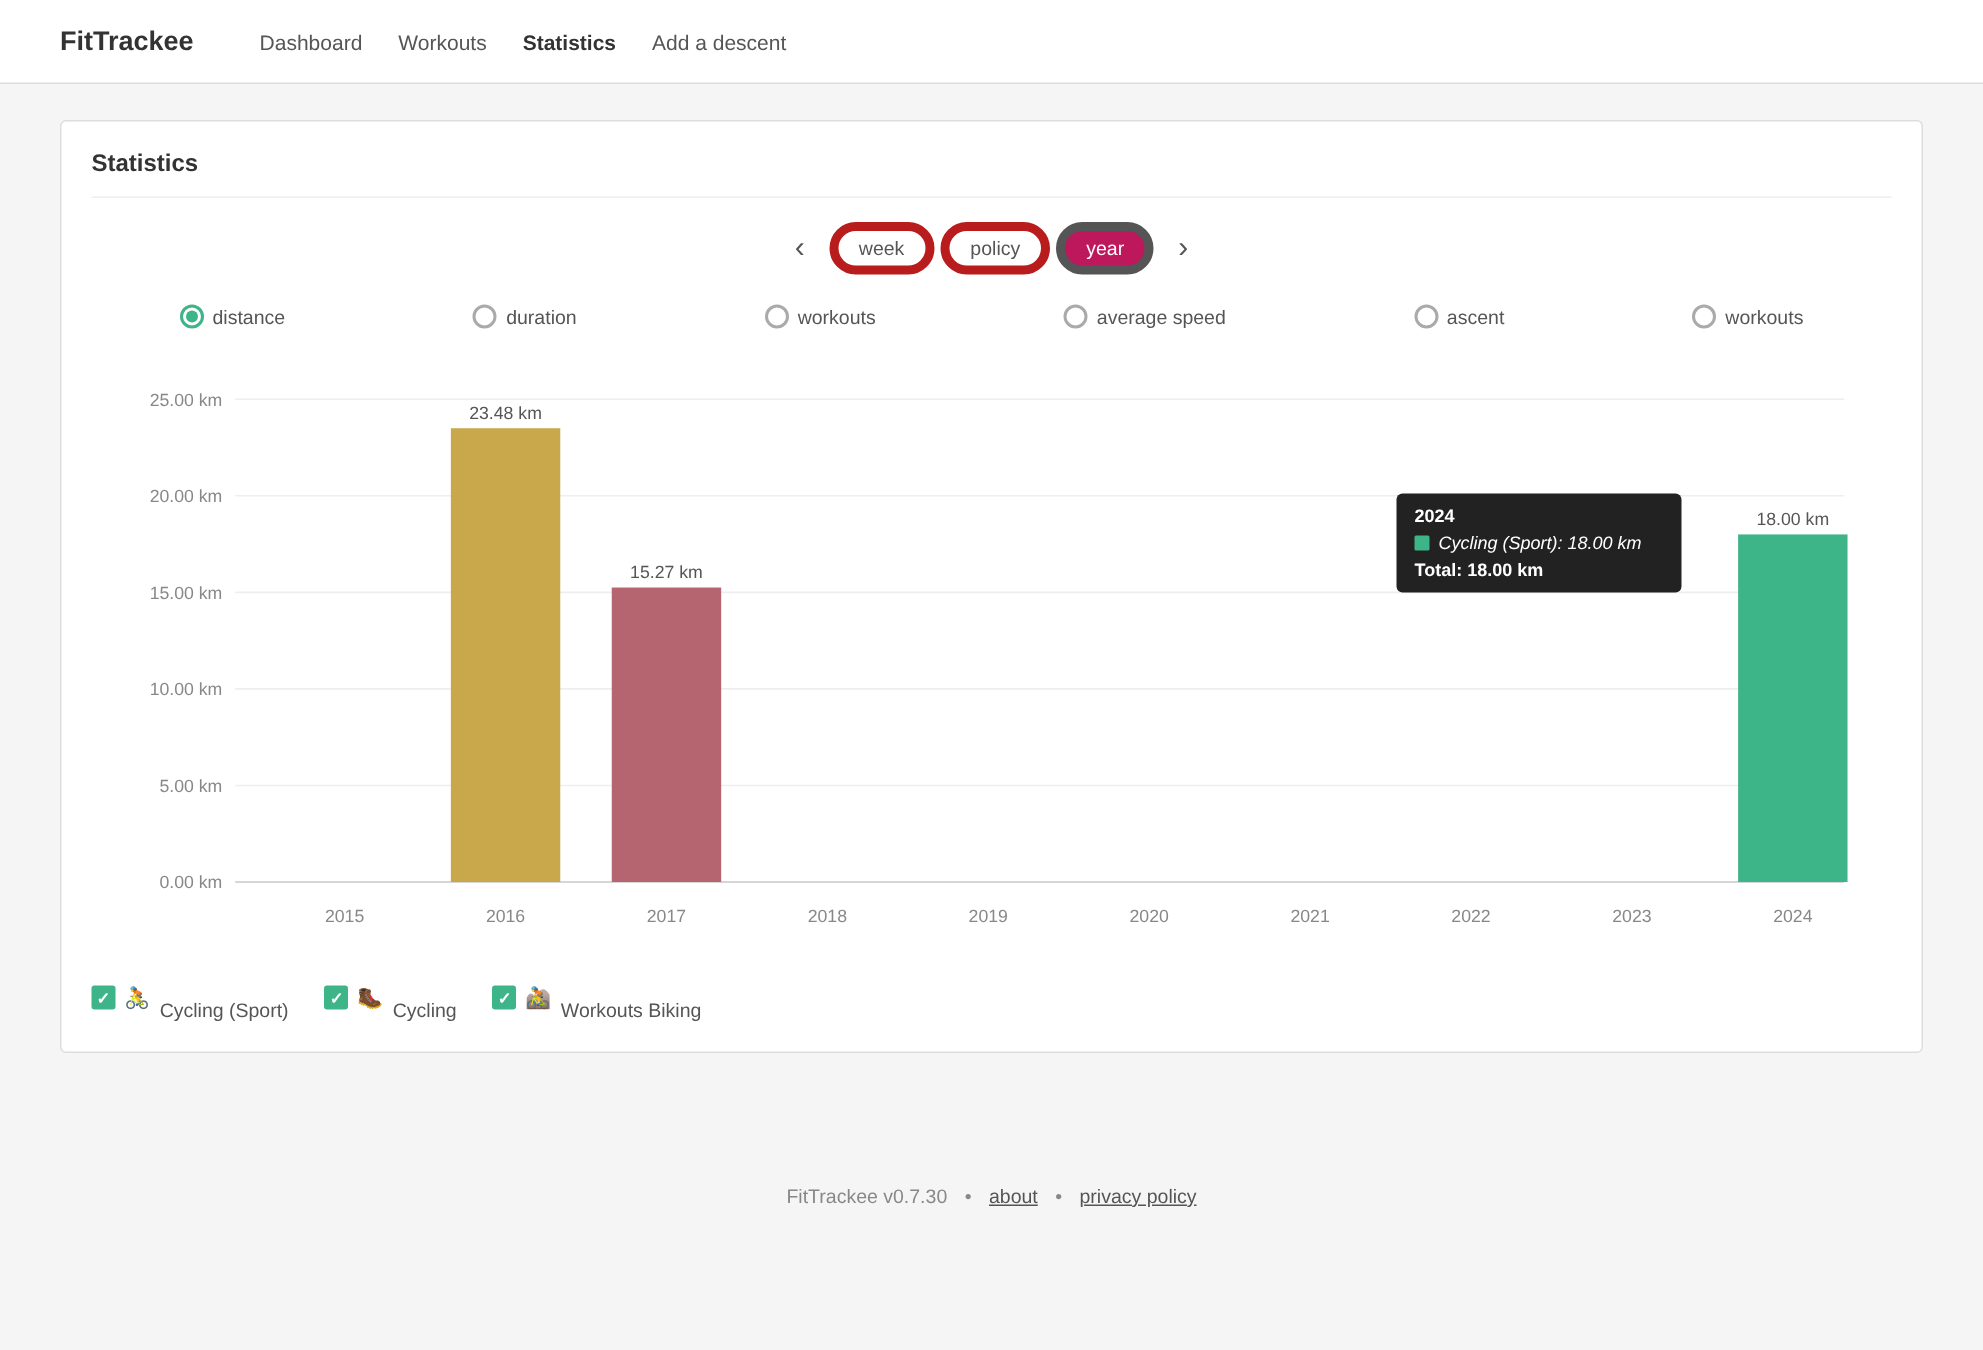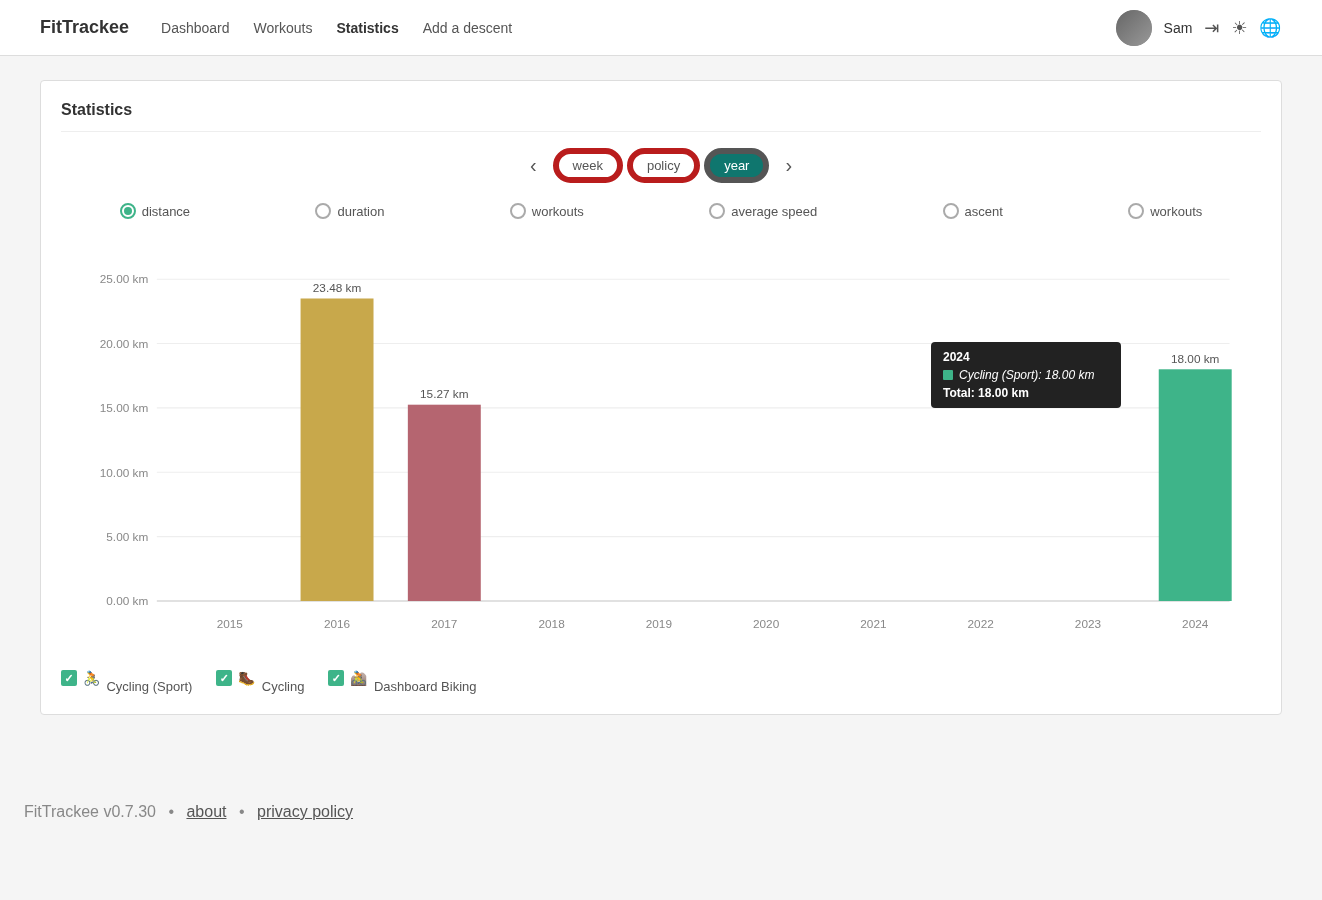--- a/index.html
+++ b/index.html
@@ -1,45 +1,45 @@
 <!DOCTYPE html>
 <html><head>
   <meta charset="utf-8">
   <style>
     * { box-sizing: border-box; margin: 0; padding: 0; }
     body { font-family: -apple-system, BlinkMacSystemFont, 'Segoe UI', sans-serif; background: #f5f5f5; color: #333; font-size: 14px; }
 
     
     .navbar { background: #fff; border-bottom: 1px solid #ddd; padding: 0 40px; display: flex; align-items: center; height: 56px; }
     .navbar-brand { font-weight: 700; font-size: 18px; color: #333; margin-right: 32px; text-decoration: none; }
-    .navbar-links { display: flex; gap: 24px; flex: 1; }
+    .navbar-links { display: flex; gap: 24px; flex: 1; margin-left: 12px; }
     .navbar-links a { text-decoration: none; color: #555; font-size: 14px; }
     .navbar-links a.active { font-weight: 700; color: #333; }
     .navbar-right { display: flex; align-items: center; gap: 12px; }
     .avatar { width: 36px; height: 36px; border-radius: 50%; background: #888; overflow: hidden; display: flex; align-items: center; justify-content: center; }
     .avatar-img { width: 36px; height: 36px; border-radius: 50%; background: linear-gradient(135deg, #666, #999); }
     .username { font-size: 14px; color: #333; }
     .nav-icon { font-size: 18px; color: #555; cursor: pointer; }
 
     
     .main-content { padding: 24px 40px; }
 
     
     .card { background: #fff; border: 1px solid #ddd; border-radius: 4px; padding: 20px; }
     .card-title { font-size: 16px; font-weight: 600; margin-bottom: 16px; padding-bottom: 12px; border-bottom: 1px solid #eee; }
 
     
     .period-controls { display: flex; align-items: center; justify-content: center; gap: 8px; margin-bottom: 20px; position: relative; }
     .period-nav { background: none; border: none; font-size: 20px; cursor: pointer; color: #555; padding: 4px 8px; }
     .period-buttons { display: flex; gap: 4px; }
     .period-btn { padding: 4px 14px; border: 6px solid #b91c1c; border-radius: 20px; background: none; cursor: pointer; font-size: 13px; color: #555; }
-    .period-btn.active { background: #0f766e; color: #fff; border-color: #555; }
-
-    
-    .metric-selector { display: flex; align-items: center; justify-content: space-around; margin-bottom: 28px; flex-wrap: wrap; gap: 8px; }
+    .period-btn.active { background: #be185d; color: #fff; border-color: #555; }
+
+    
+    .metric-selector { display: flex; align-items: center; justify-content: space-around; margin-bottom: 15px; flex-wrap: wrap; gap: 8px; }
     .metric-option { display: flex; align-items: center; gap: 6px; cursor: pointer; font-size: 13px; color: #555; }
     .radio-circle { width: 16px; height: 16px; border-radius: 50%; border: 2px solid #aaa; display: flex; align-items: center; justify-content: center; flex-shrink: 0; }
     .radio-circle.checked { border-color: #3eb489; }
     .radio-circle.checked::after { content: ''; width: 8px; height: 8px; border-radius: 50%; background: #3eb489; }
 
     
     .chart-area { position: relative; margin: 0 10px; }
     .chart-svg { width: 100%; overflow: visible; }
 
     
@@ -51,50 +51,41 @@
 
     
     .chart-legend { display: flex; gap: 24px; margin-top: 16px; flex-wrap: wrap; }
     .legend-item { display: flex; align-items: center; gap: 6px; font-size: 13px; cursor: pointer; }
     .legend-checkbox { width: 16px; height: 16px; border-radius: 2px; background: #3eb489; display: flex; align-items: center; justify-content: center; flex-shrink: 0; }
     .legend-checkbox::after { content: '✓'; color: #fff; font-size: 11px; font-weight: 700; }
     .legend-icon { font-size: 14px; }
     .legend-label { color: #555; margin-top: 16px; }
 
     
-    .footer { text-align: left; padding: 24px; font-size: 16px; color: #888; margin-top: 40px; }
+    .footer { text-align: center; padding: 24px; font-size: 13px; color: #888; margin-top: 40px; }
     .footer a { color: #555; }
     .footer-sep { margin: 0 8px; }
 
     
     .y-label { fill: #888; font-size: 11px; }
     .x-label { fill: #888; font-size: 11px; }
     .bar-label { fill: #555; font-size: 11px; }
     .grid-line { stroke: #eee; stroke-width: 1; }
     .axis-line { stroke: #ccc; stroke-width: 1; }
   </style>
 </head>
 <body>
 
 <nav class="navbar">
   <a class="navbar-brand">FitTrackee</a>
   <div class="navbar-links">
     <a href="#">Dashboard</a>
     <a href="#">Workouts</a>
     <a class="active" href="#">Statistics</a>
     <a href="#">Add a descent</a>
-  </div>
-  <div class="navbar-right">
-    <div class="avatar">
-      <div class="avatar-img"></div>
-    </div>
-    <span class="username">Sam</span>
-    <span class="nav-icon" title="Logout">⇥</span>
-    <span class="nav-icon" title="Toggle theme">☀</span>
-    <span class="nav-icon" title="Language">🌐</span>
   </div>
 </nav>
 
 <div class="main-content">
   <div class="card">
     <div class="card-title">Statistics</div>
 
     <div class="period-controls">
       <button class="period-nav">‹</button>
       <div class="period-buttons">
@@ -190,21 +181,21 @@
         <span class="legend-label">Cycling (Sport)</span>
       </div>
       <div class="legend-item">
         <div class="legend-checkbox" style="background:#3eb489;"></div>
         <span class="legend-icon">🥾</span>
         <span class="legend-label">Cycling</span>
       </div>
       <div class="legend-item">
         <div class="legend-checkbox" style="background:#3eb489;"></div>
         <span class="legend-icon">🚵</span>
-        <span class="legend-label">Dashboard Biking</span>
+        <span class="legend-label">Workouts Biking</span>
       </div>
     </div>
 
   </div>
 </div>
 
 <div class="footer">
   <span>FitTrackee</span>
   <span>v0.7.30</span>
   <span class="footer-sep">•</span>

